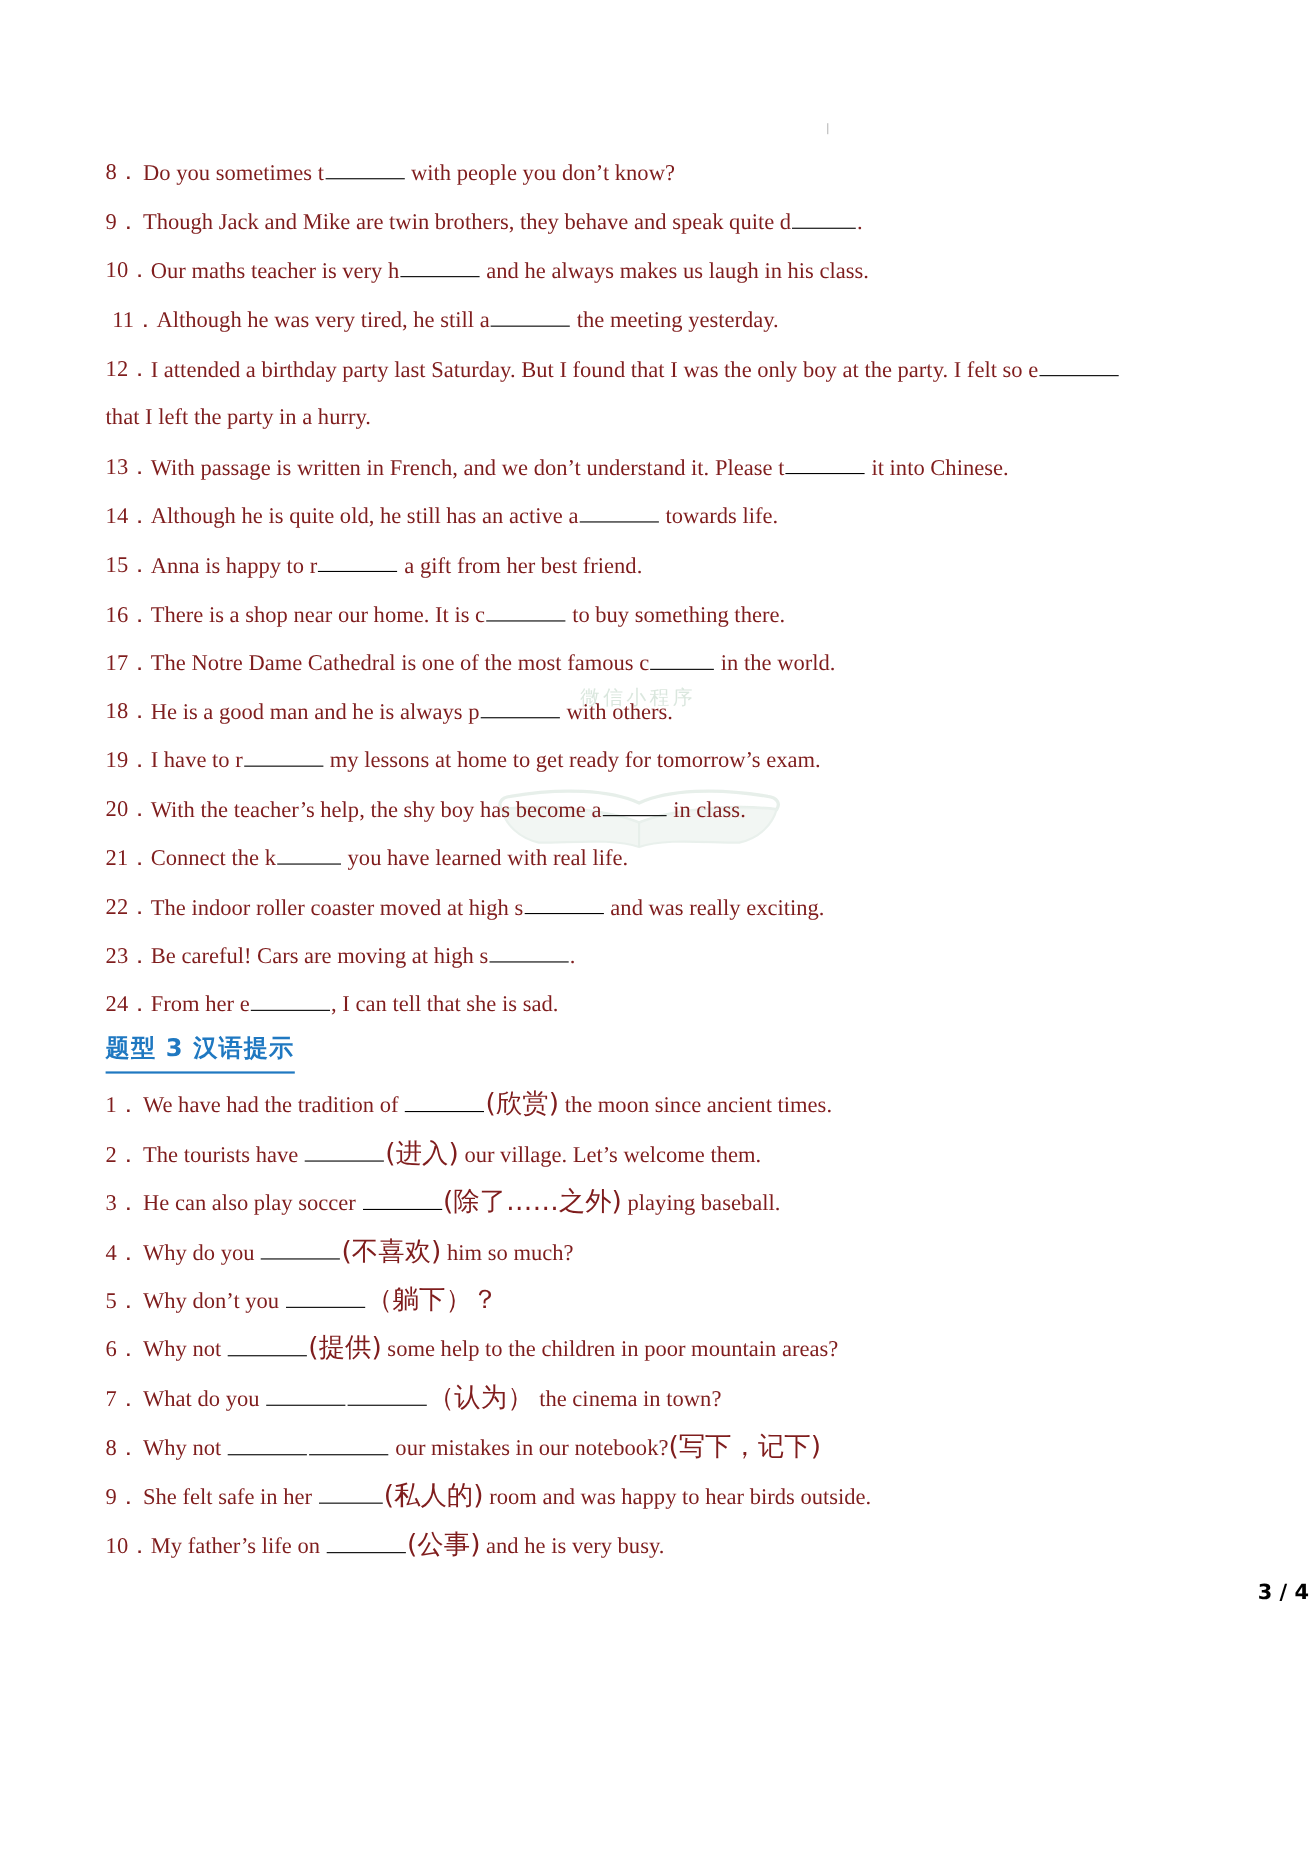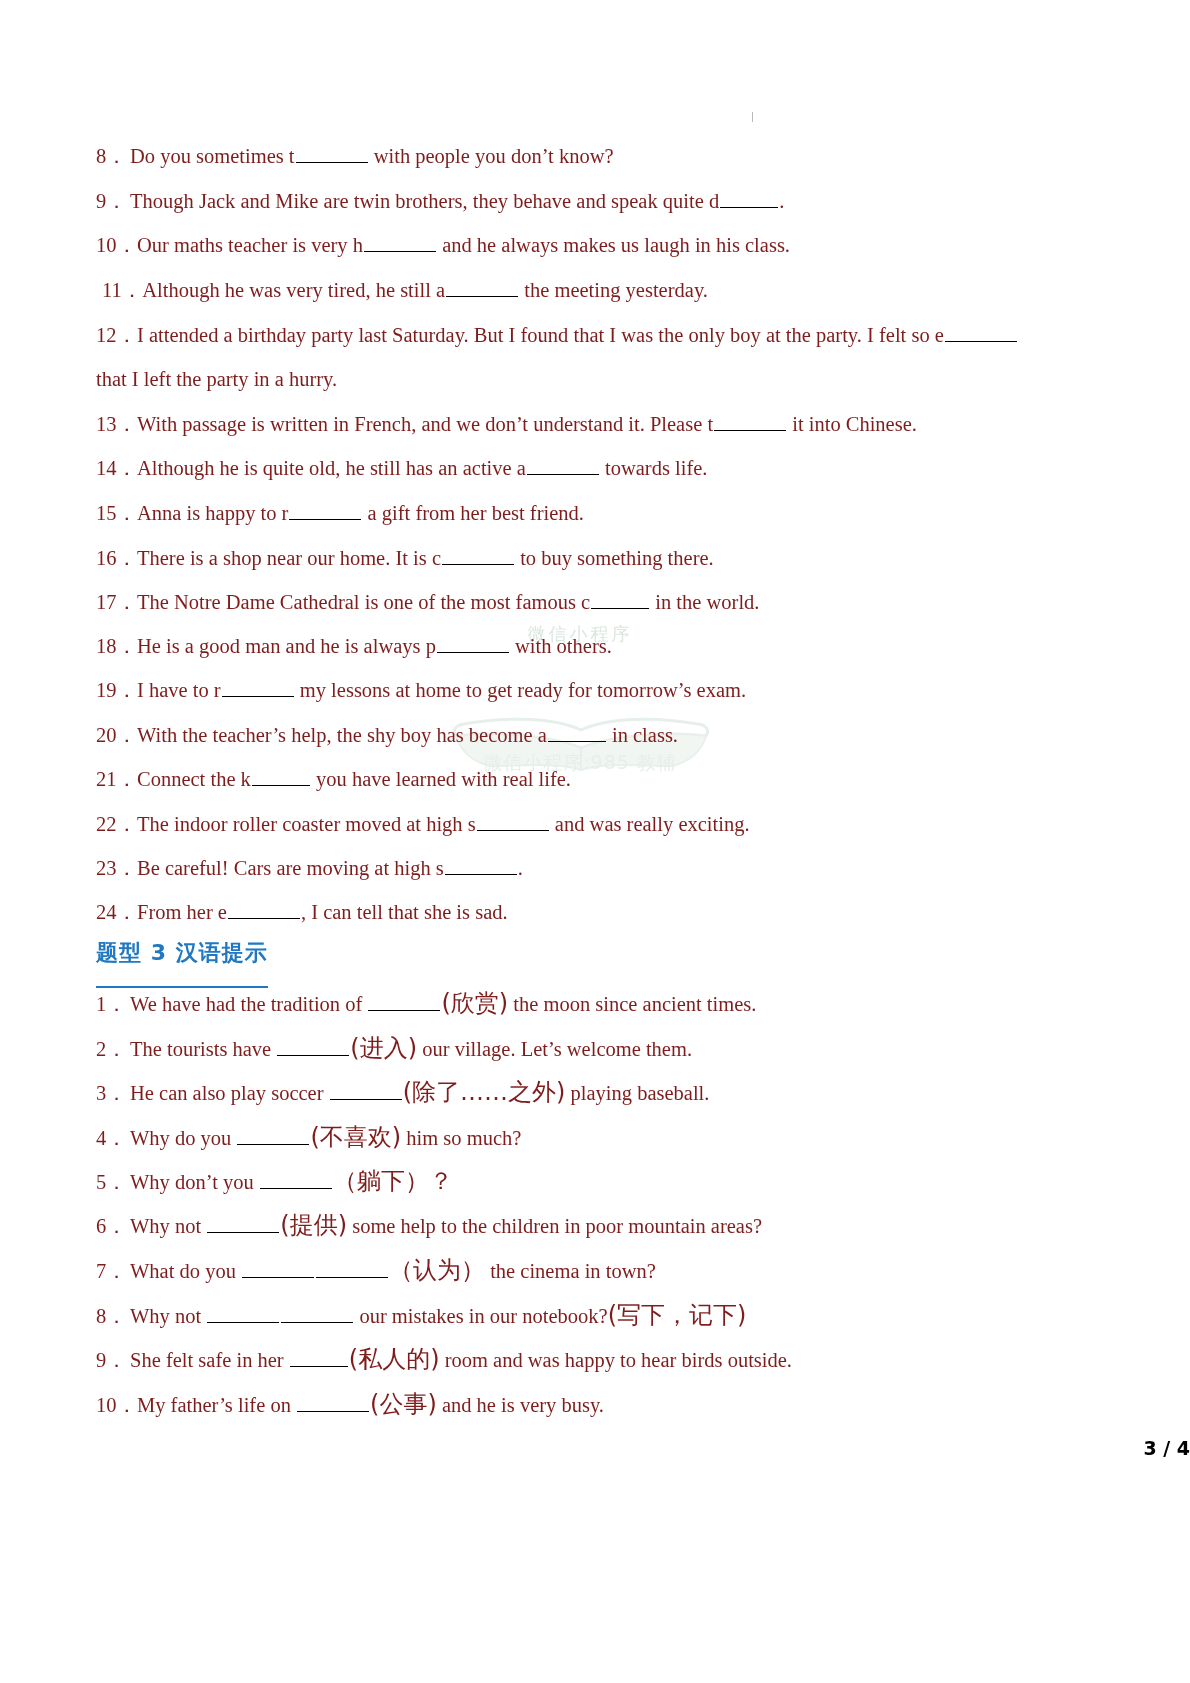--- a/index.html
+++ b/index.html
@@ -114,21 +114,21 @@
 
   .section-heading {
     position: absolute;
     left: 96px;
     top: 938px;
     font-family: "DejaVu Sans", "Liberation Sans", sans-serif;
     font-weight: 700;
     font-size: 22px;
     color: #1f78c1;
     border-bottom: 2px solid #1f78c1;
-    padding-bottom: 18px;
+    padding-bottom: 6px;
     letter-spacing: 1px;
     white-space: nowrap;
   }
 
   .footer {
     position: absolute;
     left: 0;
     top: 1437px;
     width: 1190px;
     text-align: right;
@@ -154,21 +154,20 @@
 
   <div class="top-mark"></div>
 
   <div class="watermark">
     <div class="wm-cjk-top">微信小程序</div>
     <svg class="wm-book" viewBox="0 0 262 58">
       <path d="M131 14 C105 2, 60 0, 14 8 C6 9, 2 14, 6 20 C38 16, 96 18, 131 32 C166 18, 224 16, 256 20 C260 14, 256 9, 248 8 C202 0, 157 2, 131 14 Z" fill="none" stroke="#dfeae3" stroke-width="3"></path>
       <path d="M131 32 C96 18, 38 16, 6 20 C10 34, 22 46, 40 50 C72 50, 108 46, 131 54 C154 46, 190 50, 222 50 C240 46, 252 34, 256 20 C224 16, 166 18, 131 32 Z" fill="#eef4f0" stroke="#e2ece6" stroke-width="2"></path>
       <path d="M131 32 L131 54" stroke="#dfeae3" stroke-width="2" fill="none"></path>
     </svg>
-    <div class="wm-caption">微信小程序:985 教辅</div>
   </div>
 
   <div class="content">
 
     <div class="q" style="top:143px">
       <span class="num">8．</span><span>Do you sometimes t</span><span class="blank b-m"></span><span> with people you don’t know?</span>
     </div>
 
     <div class="q" style="top:188px">
       <span class="num">9．</span><span>Though Jack and Mike are twin brothers, they behave and speak quite d</span><span class="blank b-s"></span><span>.</span>

